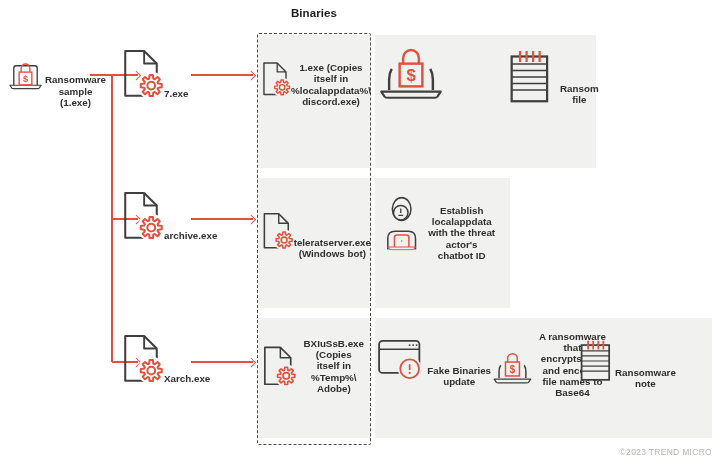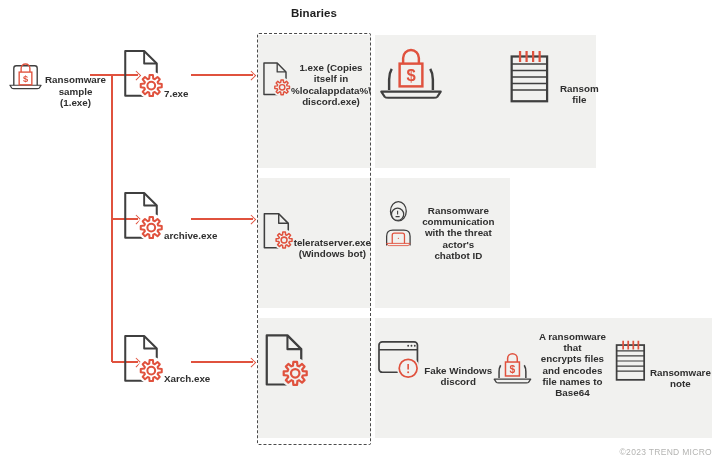--- a/index.html
+++ b/index.html
@@ -164,58 +164,61 @@
     <svg class="icon" width="50" height="57" viewBox="0 0 58 66">
         <use href="#i-file"></use>
       </svg>
     <div class="lbl" style="margin-top:7px">teleratserver.exe
 (Windows bot)</div>
   </div>
   <div class="node on-gray" style="left:259px;top:331px;width:112px">
     <svg class="icon" width="50" height="57" viewBox="0 0 58 66">
         <use href="#i-file"></use>
       </svg>
+    <div class="lbl" style="margin-top:7px">BXIuSsB.exe (Copies
+itself in %Temp%\
+Adobe)</div>
   </div>
 
   <div class="node on-gray" style="left:376px;top:46px;width:128px">
     <svg class="icon" width="70" height="58" viewBox="0 0 80 66">
         <use href="#i-laptoplock-b"></use>
       </svg>
   </div>
   <div class="node on-gray" style="left:507px;top:49px;width:100px">
     <svg class="icon" width="45" height="56" viewBox="0 0 48 60">
         <use href="#i-note"></use>
       </svg>
     <div class="lbl" style="margin-top:8px">Ransom file</div>
   </div>
 
   <div class="node on-gray" style="left:380px;top:186px;width:120px">
     <svg class="icon" width="60" height="75" viewBox="0 0 72 90">
         <use href="#i-person"></use>
       </svg>
-    <div class="lbl" style="margin-top:7px">Ransomware communication
+    <div class="lbl" style="margin-top:7px">Establish localappdata
 with the threat actor's
 chatbot ID</div>
   </div>
 
   <div class="node on-gray" style="left:377px;top:331px;width:120px">
     <svg class="icon" width="58" height="56" viewBox="0 0 64 62">
         <use href="#i-window"></use>
       </svg>
-    <div class="lbl" style="margin-top:11px">Fake Windows discord</div>
+    <div class="lbl" style="margin-top:11px">Fake Binaries update</div>
   </div>
   <div class="node on-gray" style="left:491px;top:331px;width:120px">
     <svg class="icon" width="70" height="58" viewBox="0 0 80 66">
         <use href="#i-laptoplock-b"></use>
       </svg>
     <div class="lbl" style="">A ransomware that
 encrypts files and encodes
 file names to Base64</div>
   </div>
-  <div class="node on-gray" style="left:613px;top:333px;width:100px">
+  <div class="node on-gray" style="left:578px;top:333px;width:100px">
     <svg class="icon" width="45" height="56" viewBox="0 0 48 60">
         <use href="#i-note"></use>
       </svg>
     <div class="lbl" style="margin-top:8px">Ransomware note</div>
   </div>
 
   <div class="copyright">©2023 TREND MICRO</div>
 </div>
 
 </body></html>

